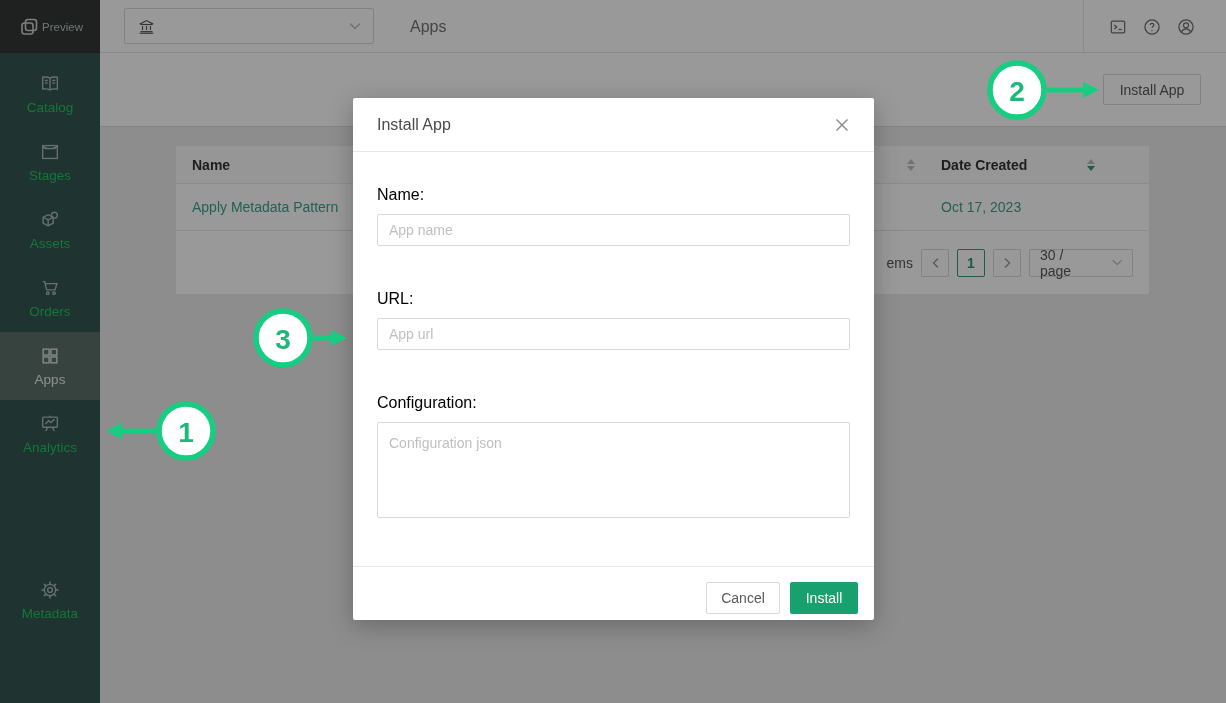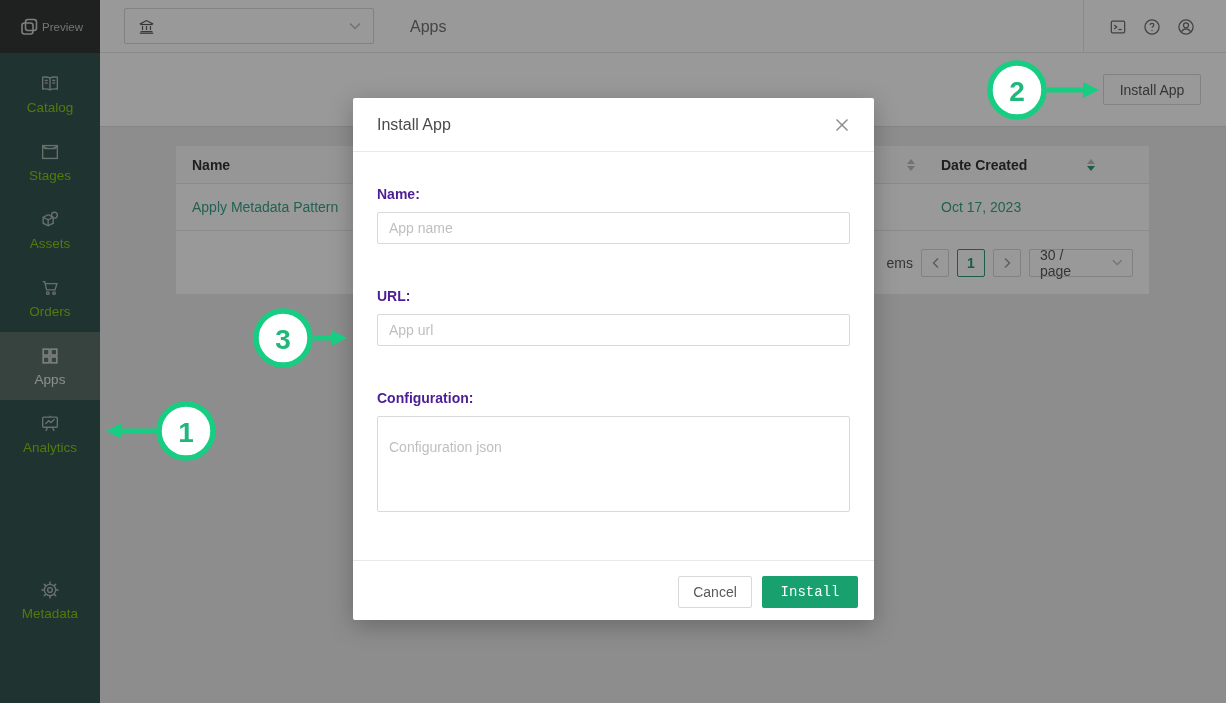--- a/index.html
+++ b/index.html
@@ -10,21 +10,21 @@
     background:#ebebeb;
   }
   svg { display:block; }
 
   
   .sidebar { position:absolute; left:0; top:0; width:100px; height:703px; background:#355550; z-index:1; }
   .logo-block { height:53px; background:#323734; display:flex; flex-direction:row; align-items:center; justify-content:center; gap:1px; cursor:pointer; }
   .logo-block .lbl { font-size:11.5px; color:#b9c4bf; }
   .logo-block svg { color:#cdd5d1; }
   .nav { padding-top:7px; }
-  .nav-item { height:68px; display:flex; flex-direction:column; align-items:center; justify-content:center; gap:5px; color:#84cc16; font-size:13.5px; cursor:pointer; }
+  .nav-item { height:68px; display:flex; flex-direction:column; align-items:center; justify-content:center; gap:5px; color:#22c55e; font-size:13.5px; cursor:pointer; }
   .nav-item svg { color:#aebbb5; }
   .nav-item.selected { background:#5d7168; color:#e8edeb; }
   .nav-item.selected svg { color:#dfe6e3; }
   .nav-item.settings { position:absolute; left:0; top:566px; width:100px; }
 
   
   .topbar { position:absolute; left:100px; top:0; width:1126px; height:53px; background:#ffffff; border-bottom:1px solid #e4e4e4; z-index:1; }
   .org-select { position:absolute; left:24px; top:8px; width:250px; height:36px; border:1px solid #d9d9d9; border-radius:2px; background:#fff; display:flex; align-items:center; justify-content:space-between; padding:0 12px; cursor:pointer; }
   .org-select svg.bank { color:#595959; }
   .chev { color:#bfbfbf; }
@@ -62,28 +62,28 @@
   
   .mask { position:absolute; inset:0; background:rgba(0,0,0,0.4); z-index:5; }
 
   
   .modal { position:absolute; left:353px; top:98px; width:521px; height:522px; background:#ffffff; border-radius:2px; box-shadow:0 6px 24px rgba(0,0,0,0.25); z-index:10; display:flex; flex-direction:column; }
   .modal-head { height:54px; flex:0 0 54px; border-bottom:1px solid #e8e8e8; display:flex; align-items:center; justify-content:space-between; padding:0 24px; }
   .modal-title { font-size:16px; color:#4a4a4a; }
   .modal-close { color:#8c8c8c; cursor:pointer; display:flex; }
   .modal-body { flex:1; padding:34px 24px 0 24px; }
   .field { margin-bottom:44px; }
-  .field label { display:block; font-size:14px; color:#4c1d95; margin-bottom:10px;font-weight:bold; }
+  .field label { display:block; font-size:16px; color:#000000; margin-bottom:10px; }
   .field input, .field textarea { width:100%; border:1px solid #d9d9d9; border-radius:2px; font-size:14px; color:#595959; font-family:"Liberation Sans",sans-serif; outline:none; }
   .field input { height:32px; padding:0 11px; }
-  .field textarea { height:96px; padding:22px 11px; resize:none; }
+  .field textarea { height:96px; padding:12px 11px; resize:none; }
   .field input::placeholder, .field textarea::placeholder { color:#bfbfbf; }
   .modal-foot { flex:0 0 50px; border-top:1px solid #e8e8e8; display:flex; align-items:flex-end; justify-content:flex-end; gap:10px; padding:15px 16px; }
   .cancel-btn { width:74px; height:32px; }
-  .install-btn { width:96px; height:32px; border:none; border-radius:2px; background:#18a06e; color:#ffffff; font-size:14px; font-family:Liberation Mono, monospace; cursor:pointer; }
+  .install-btn { width:68px; height:32px; border:none; border-radius:2px; background:#18a06e; color:#ffffff; font-size:14px; font-family:Liberation Sans, sans-serif; cursor:pointer; }
 
   
   .ann { position:absolute; z-index:20; pointer-events:none; }
 </style>
 </head>
 <body>
 
 <div class="sidebar">
   <div class="logo-block">
     <svg width="24" height="24" viewBox="0 0 24 24" fill="none" stroke="currentColor" stroke-width="1.6">

